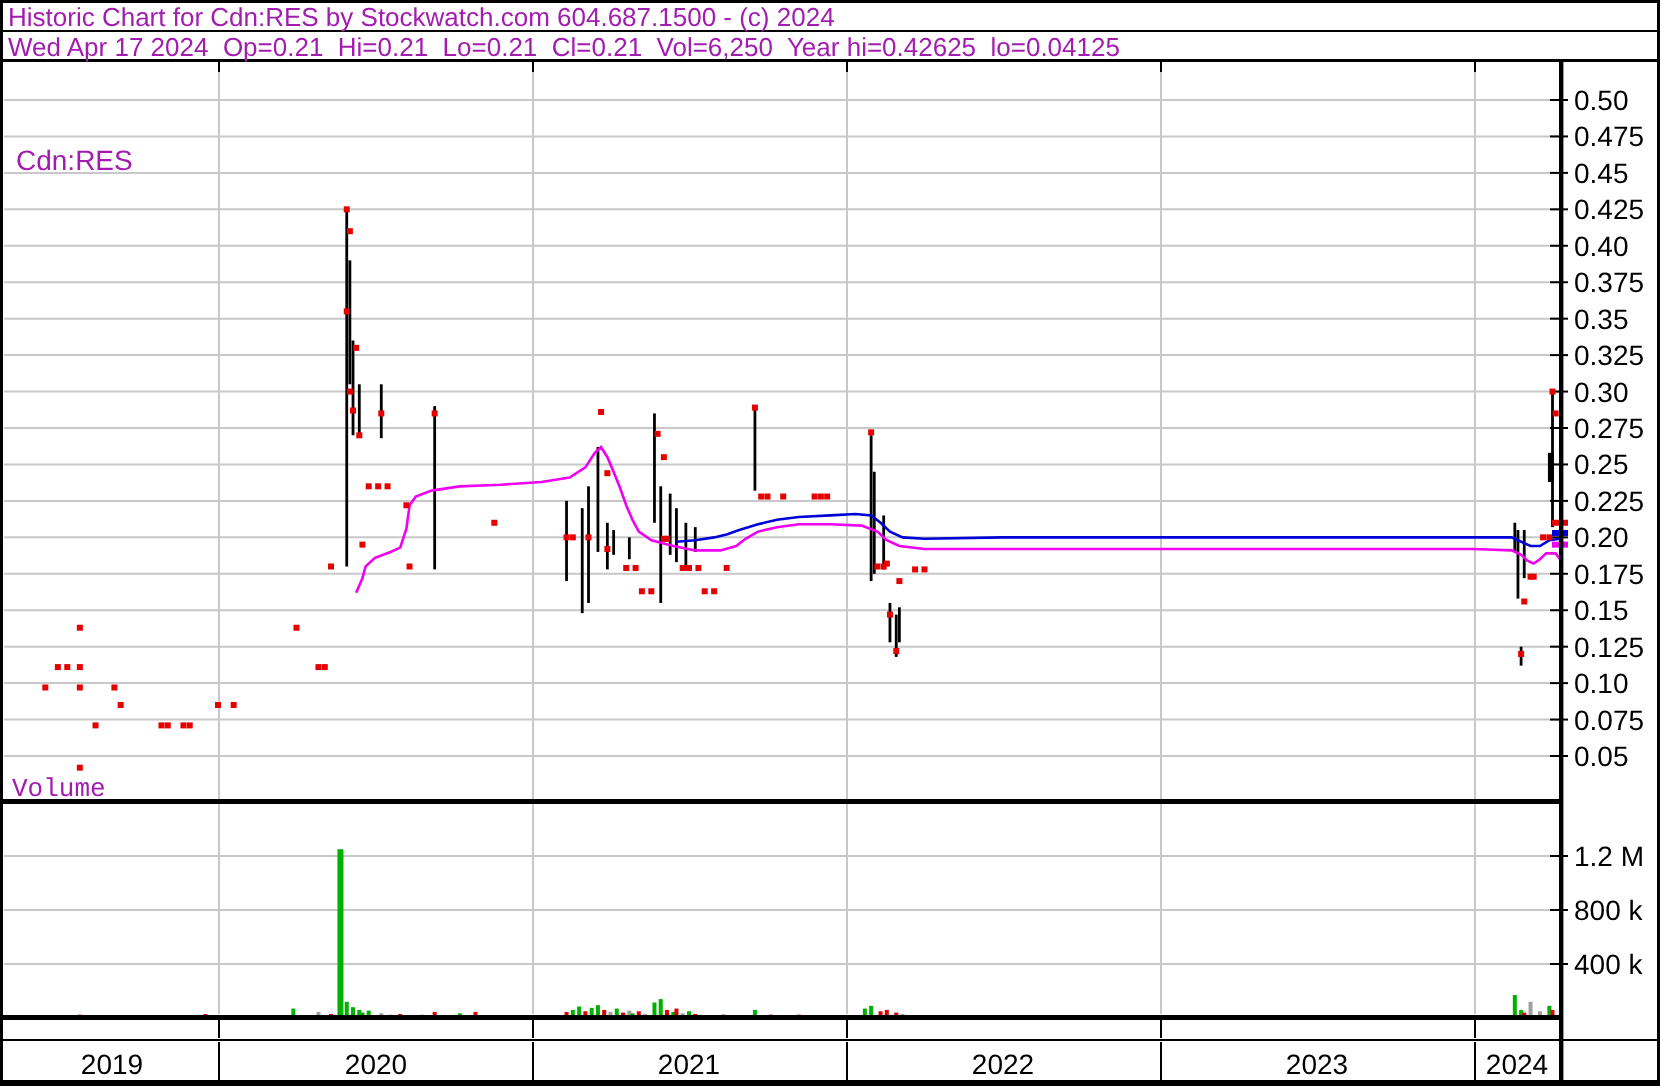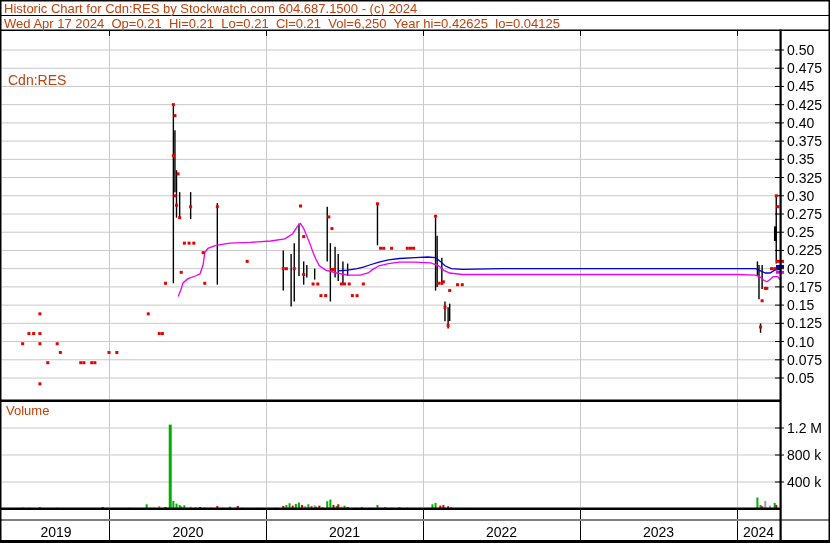--- a/index.html
+++ b/index.html
@@ -1,23 +1,23 @@
 <!DOCTYPE html>
 <html><head>
 <meta charset="utf-8">
 <style>
   html,body{margin:0;padding:0;background:#fff;}
   .screen{position:relative;width:830px;height:543px;background:#ffffff;
           font-family:"Liberation Sans","DejaVu Sans",sans-serif;overflow:hidden;}
   .screen svg{position:absolute;left:0;top:0;}
-  .txt{position:absolute;color:#c2410c;white-space:pre;line-height:13px;}
+  .txt{position:absolute;color:#a21caf;white-space:pre;line-height:13px;}
   .t1{left:4px;top:2px;font-size:13px;}
   .t2{left:4px;top:17px;font-size:13px;text-align:right;}
   .sym{left:8px;top:34px;font-size:14px;margin-top:40px;}
-  .voll{left:6px;top:404px;font-size:13px;}
+  .voll{left:6px;top:388px;font-size:13px;font-family:Liberation Mono, monospace;}
 </style>
 </head>
 <body>
 
 <div class="screen">
   <svg id="cv" width="830" height="543" viewBox="0 0 830 543">
       <rect x="0" y="0" width="830" height="543" fill="#ffffff"></rect>
       <g>
         <line x1="2" y1="50" x2="780" y2="50" stroke="#c8c8c8" stroke-width="1"></line>
         <line x1="2" y1="68.22250000000001" x2="780" y2="68.22250000000001" stroke="#c8c8c8" stroke-width="1"></line>

